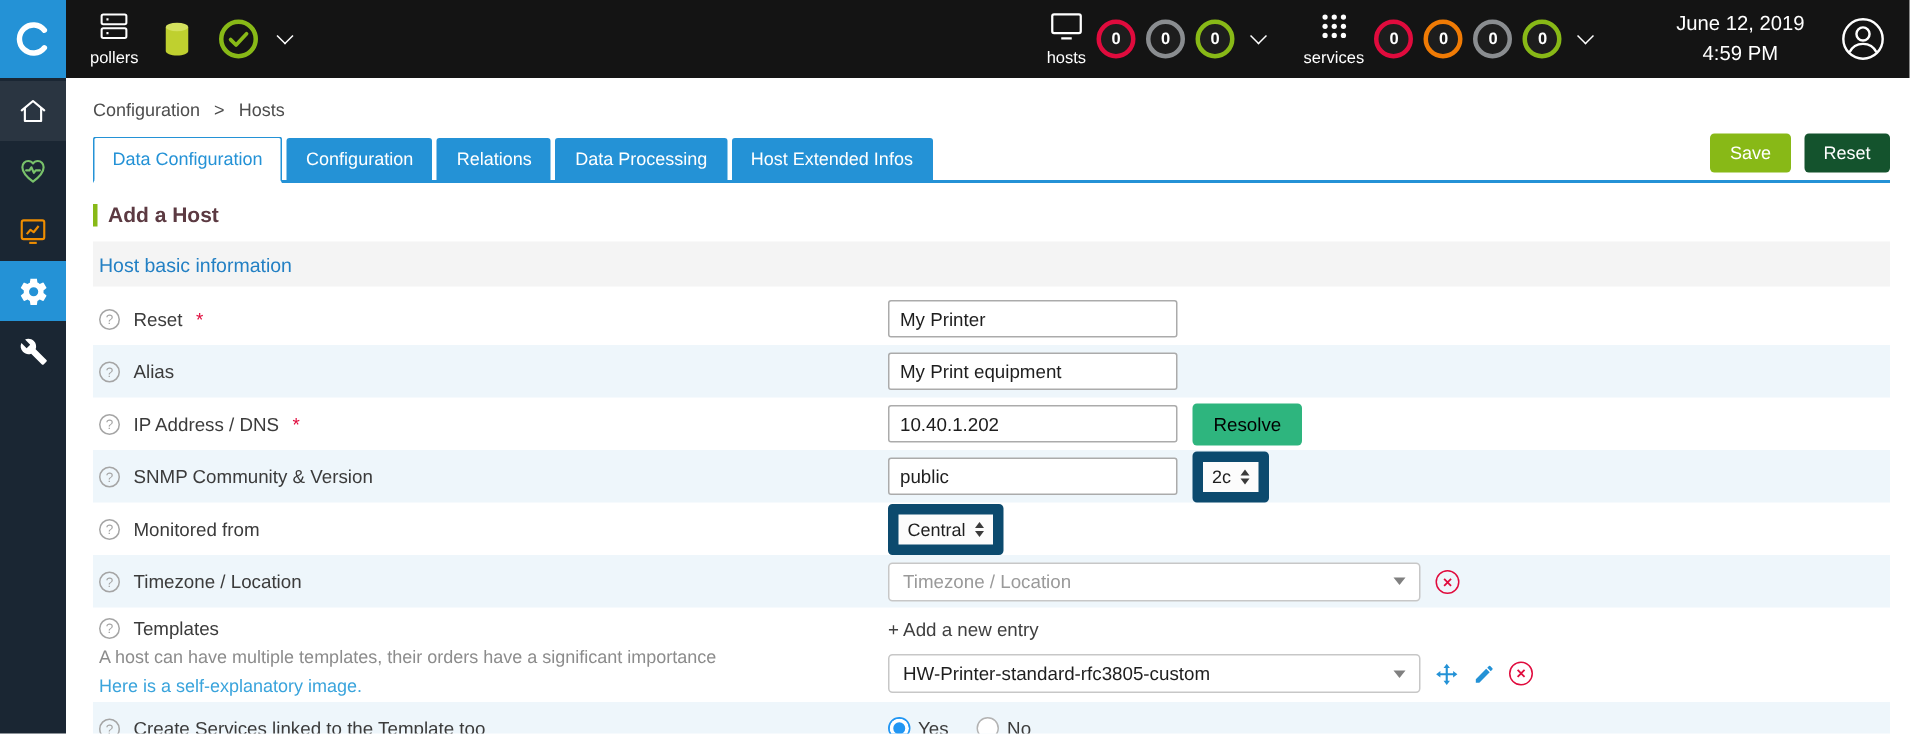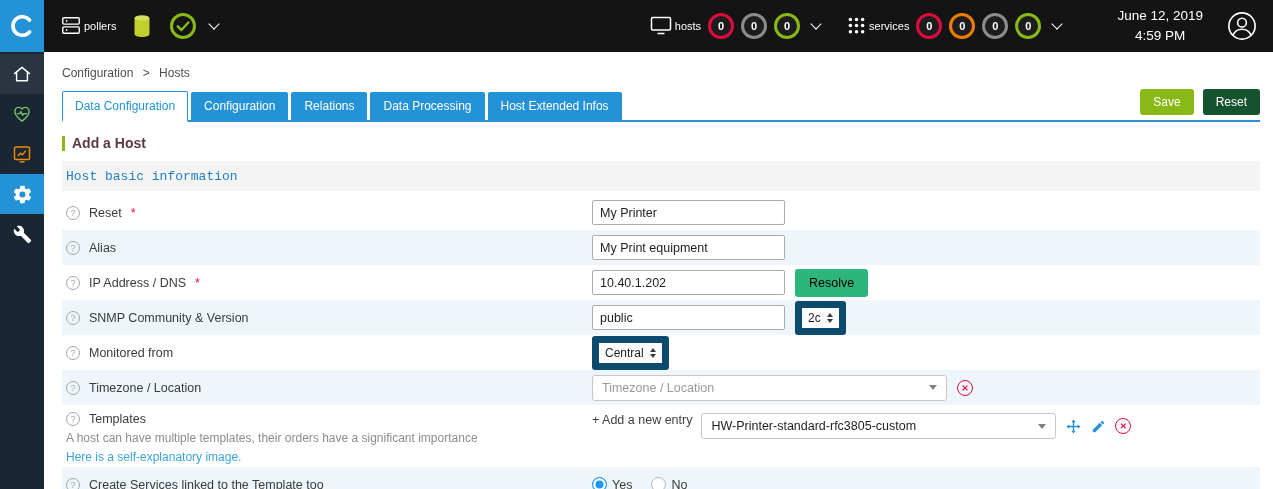--- a/index.html
+++ b/index.html
@@ -3,21 +3,21 @@
 <meta charset="utf-8">
 <style>
   * { box-sizing: border-box; }
   html,body { margin:0; padding:0; width:1273px; height:489px; overflow:hidden;
               font-family:"Liberation Sans", sans-serif; background:#fff; }
 
   
   .topbar { position:absolute; top:0; left:0; right:0; height:52px; background:#141414;
             display:flex; align-items:center; z-index:3; }
   .logo { width:44px; height:52px; background:#2492d6; display:flex; align-items:center; justify-content:center; cursor:pointer; }
-  .top-group { display:flex; align-items:center; justify-content:center;
+  .top-group { display:flex; flex-direction:column; align-items:center; justify-content:center;
                color:#fff; font-size:11px; gap:2px; margin-left:16px; cursor:pointer; }
   .tlabel { color:#fff; font-size:11px; }
   .ticon.solo { display:flex; align-items:center; margin-left:14px; cursor:pointer; }
   .chev { width:8px; height:8px; border-right:1.6px solid #fff; border-bottom:1.6px solid #fff;
           transform:rotate(45deg); margin:-4px 0 0 12px; display:inline-block; cursor:pointer; }
   .topbar .right { margin-left:auto; display:flex; align-items:center; padding-right:16px; }
   .badge { width:26px; height:26px; border-radius:50%; border:3px solid #888; background:#1d1d1d;
            color:#fff; font-size:11px; font-weight:bold; display:flex; align-items:center;
            justify-content:center; margin-left:7px; cursor:pointer; }
   .grp-gap { margin-left:26px; }
@@ -43,34 +43,34 @@
                 margin-bottom:-2px; padding:7px 12px; }
   .actions { margin-left:auto; display:flex; gap:9px; padding-bottom:5px; }
   .btn { border:none; border-radius:3px; color:#fff; font-size:12px; padding:6px 13px;
          font-family:inherit; cursor:pointer; }
 
   .page-title { margin:13px 13px 10px 18px; font-size:14px; font-weight:bold; color:#5c3a42;
                 display:flex; align-items:center; }
   .tbar { display:inline-block; width:3px; height:15px; background:#88b917; margin-right:7px; }
 
   .section-bar { margin:0 13px 4px 18px; height:30px; background:#f4f4f4; display:flex;
-                 align-items:center; font-size:13px; color:#2380c4; padding-left:4px;font-family:Liberation Mono, monospace; }
+                 align-items:center; font-size:13px; color:#2380c4; padding-left:4px; }
 
   .form-area { margin:0 13px 0 18px; }
   .form-row { display:flex; align-items:center; min-height:35px; font-size:12.5px; color:#3b3b3b;
               padding-left:4px; }
   .form-row.alt { background:#eef6fb; }
   .row-label { width:526px; display:flex; align-items:center; gap:9px; flex:none; }
   .row-label.stack { flex-direction:column; align-items:flex-start; gap:5px; padding-top:2px; }
   .lrow { display:flex; align-items:center; gap:9px; }
   .q { width:14px; height:14px; border-radius:50%; border:1px solid #a5a5a5; color:#a5a5a5;
        font-size:9px; display:flex; align-items:center; justify-content:center; flex:none; cursor:pointer; }
   .req { color:#e00b3d; }
   .row-field { display:flex; align-items:center; gap:10px; flex:1; }
-  .row-field.stack { align-items:flex-start; gap:9px; padding:3px 0 6px; }
+  .row-field.stack { flex-direction:column; align-items:flex-start; gap:9px; padding:3px 0 6px; }
 
   .text-input { width:193px; height:25px; border:1px solid #ababab; border-radius:2px;
                 padding:0 7px; font-size:12.5px; font-family:inherit; color:#1e1e1e; background:#fff; }
   .btn-resolve { border:none; border-radius:3px; color:#000000; font-size:12.5px; padding:7px 14px;
                  font-family:inherit; cursor:pointer; }
 
   .mini-select { display:inline-flex; align-items:center; gap:6px; border:7px solid #0c4a6e;
                  border-radius:3px; background:#fcfcfc; padding:3px 6px; font-size:12px;
                  color:#1e1e1e; cursor:pointer; }
   .updown { display:inline-flex; flex-direction:column; gap:2px; }

